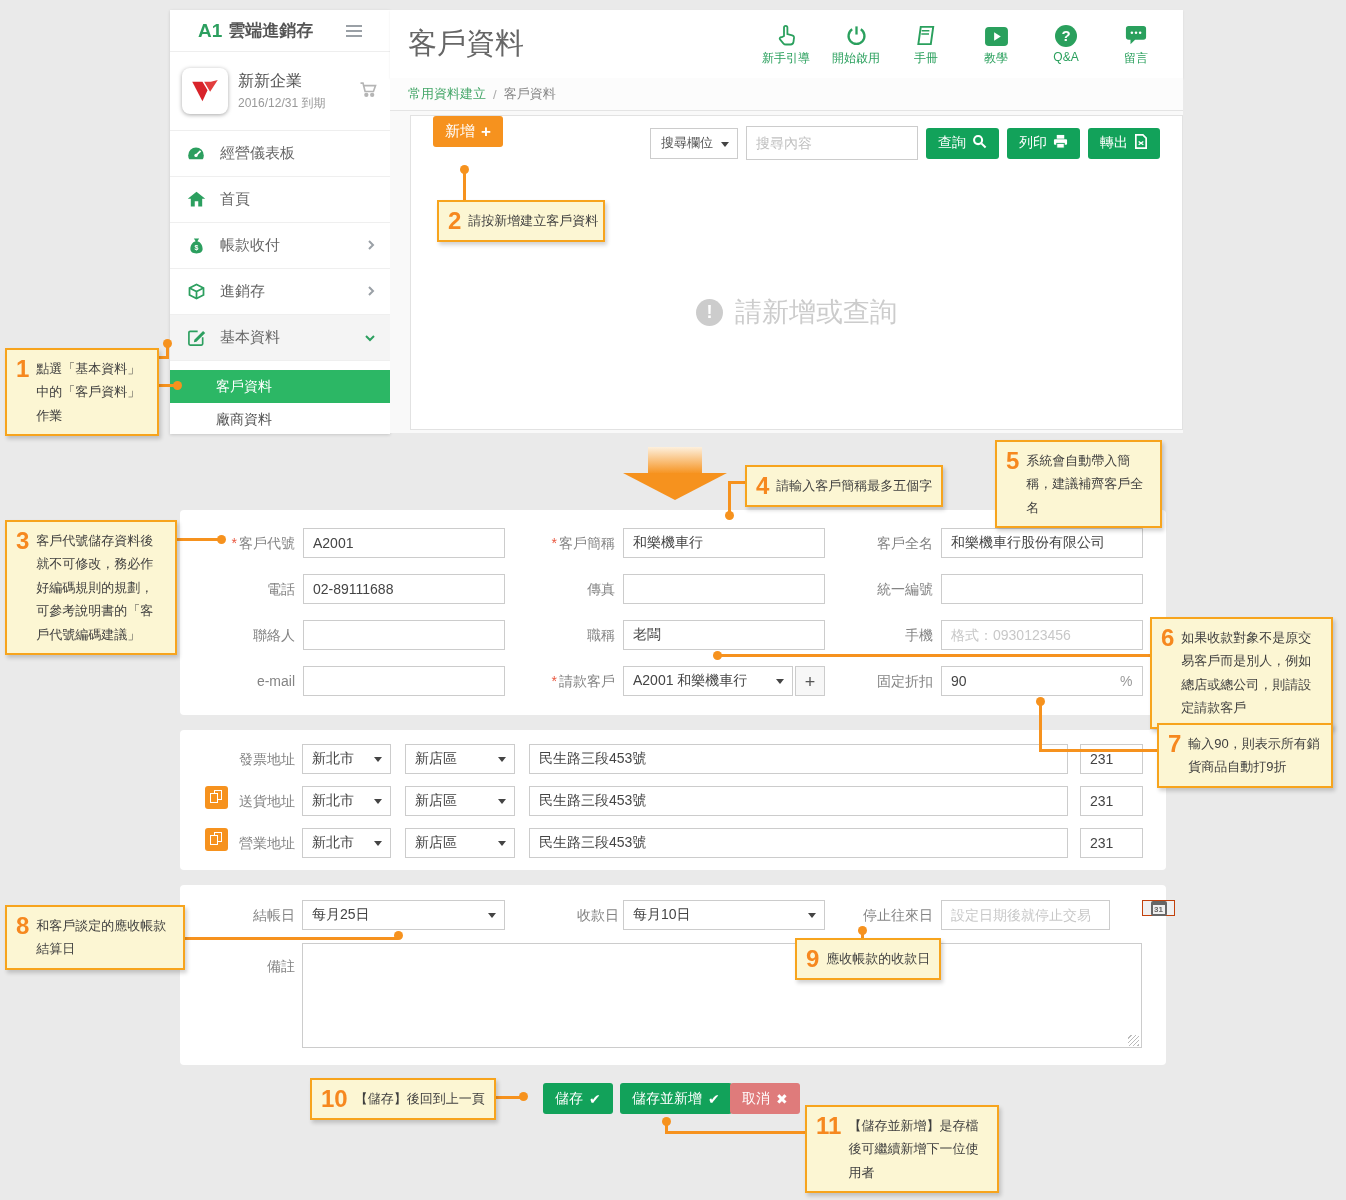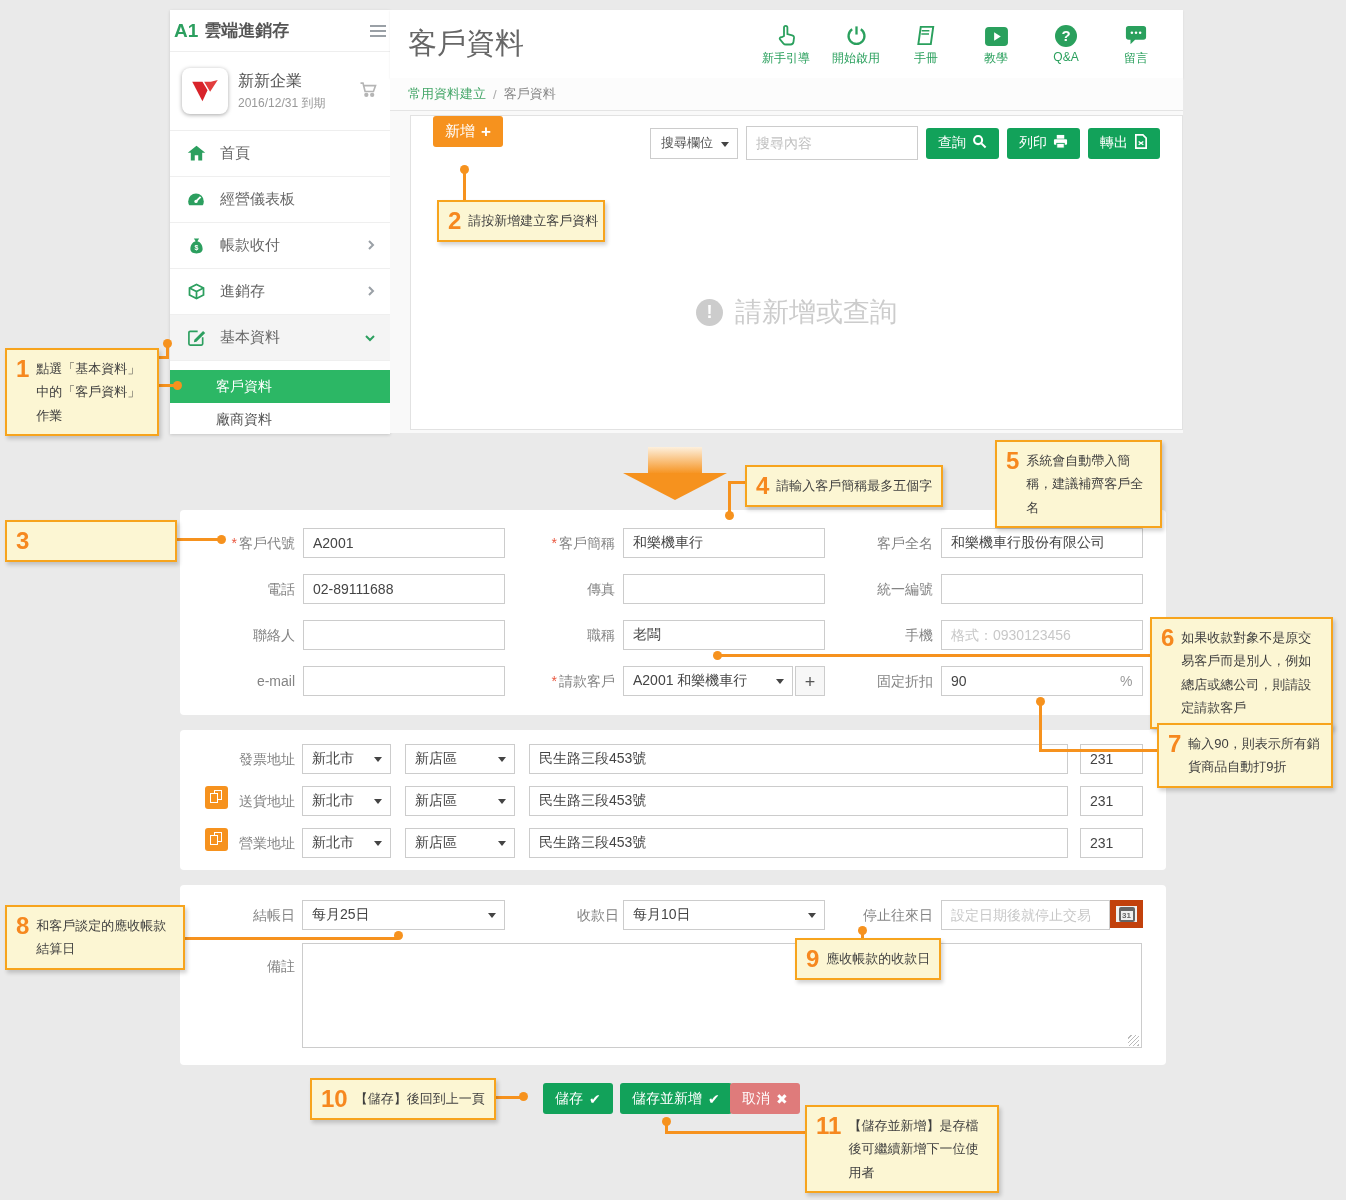--- a/index.html
+++ b/index.html
@@ -3,21 +3,21 @@
 <meta charset="utf-8">
 <style>
   html,body{margin:0;padding:0;background:#eaeaea;}
   *{box-sizing:border-box;}
   .page{position:relative;width:1346px;height:1200px;background:#eaeaea;
         font-family:"Liberation Sans","DejaVu Sans",sans-serif;color:#444;overflow:hidden;}
 
   
   .sidebar{position:absolute;left:170px;top:10px;width:220px;height:424px;background:#fff;
            box-shadow:0 1px 3px rgba(0,0,0,.15);overflow:hidden;}
-  .brand{height:42px;display:flex;align-items:center;padding:0 4px;border-bottom:1px solid #eee;}
+  .brand{height:42px;display:flex;align-items:center;padding:0 28px;border-bottom:1px solid #eee;}
   .brand-a1{color:#2c9f5f;font-weight:bold;font-size:19px;margin-right:6px;}
   .brand-title{color:#555;font-size:17px;font-weight:bold;flex:1;}
   .hamburger{display:flex;flex-direction:column;gap:3px;cursor:pointer;}
   .hamburger i{display:block;width:16px;height:2px;background:#9aa0a6;}
   .company{height:79px;display:flex;align-items:center;padding:0 12px;border-bottom:1px solid #eee;}
   .logo{width:46px;height:46px;border-radius:8px;background:#fff;box-shadow:0 1px 4px rgba(0,0,0,.35);
         display:flex;align-items:center;justify-content:center;margin-right:10px;}
   .company-info{flex:1;}
   .company-name{font-size:16px;color:#555;}
   .company-expiry{font-size:12px;color:#999;margin-top:3px;}
@@ -85,22 +85,22 @@
             padding:0 22px 0 9px;font-size:14px;color:#444;cursor:pointer;}
   .f-select .caret{position:absolute;right:8px;top:12px;width:0;height:0;
             border-left:4px solid transparent;border-right:4px solid transparent;border-top:5px solid #444;}
   .plus-btn{position:absolute;width:30px;height:30px;background:#f7f7f7;border:1px solid #ccc;color:#555;
             font-size:18px;line-height:28px;text-align:center;cursor:pointer;}
   .pct{position:absolute;font-size:14px;color:#999;}
   .copy-icon{position:absolute;width:23px;height:23px;background:#f6921e;border-radius:3px;cursor:pointer;}
   .copy-icon i{position:absolute;border:1.5px solid #fff;background:#f6921e;}
   .copy-icon .c1{left:5px;top:7px;width:8px;height:10px;}
   .copy-icon .c2{left:9px;top:4px;width:8px;height:10px;}
-  .cal-btn{position:absolute;width:33px;height:28px;background:#f0f0f0;border:6px solid #c2410c;
-           display:flex;align-items:center;justify-content:center;cursor:pointer;}
+  .cal-btn{position:absolute;width:33px;height:16px;background:#f0f0f0;border:1px solid #c2410c;
+           display:flex;align-items:center;justify-content:center;cursor:pointer;margin-left:32px;}
   .cal-glyph{width:16px;height:15px;border:2px solid #666;border-top:4px solid #666;border-radius:2px;
              font-size:8px;color:#666;text-align:center;line-height:9px;font-weight:bold;}
   textarea.note{position:absolute;border:1px solid #ccc;resize:none;font-family:inherit;font-size:14px;padding:6px 9px;}
   .resize-grip{position:absolute;width:11px;height:11px;
      background:repeating-linear-gradient(135deg,transparent 0 2px,#bbb 2px 3px);}
 
   
   .callout{position:absolute;background:#fcf6d3;border:2px solid #f7a41d;box-shadow:2px 3px 4px rgba(0,0,0,.18);
            padding:7px 9px;display:flex;gap:7px;z-index:40;}
   .co-num{color:#f6881f;font-weight:bold;font-size:24px;line-height:1;}
@@ -140,35 +140,35 @@
         <svg width="20" height="20" viewBox="0 0 24 24" fill="none" stroke="#b5b5b5" stroke-width="2">
           <path d="M3 5 h3 l2.5 10 h10 l2.5 -7 H7"></path>
             <circle cx="10" cy="19" r="1.6" fill="#b5b5b5"></circle>
             <circle cx="17" cy="19" r="1.6" fill="#b5b5b5"></circle>
         </svg>
       </span>
     </div>
 
     <div class="nav-item">
       <span class="nav-icon">
-        <svg width="21" height="21" viewBox="0 0 24 24" fill="#2c9f5f">
-            <path d="M12 3 L22 11 H18.5 V20 H14 V14 H10 V20 H5.5 V11 H2 Z"></path>
-          </svg>
-      </span>
-      <span class="nav-label">首頁</span>
-    </div>
-    <div class="nav-item">
-      <span class="nav-icon">
         <svg width="22" height="22" viewBox="0 0 24 24" fill="#2c9f5f">
             <path d="M12 5 a8.5 8.5 0 0 0 -8.5 8.5 a8.5 8.5 0 0 0 1.2 4.3 h14.6 a8.5 8.5 0 0 0 1.2 -4.3 A8.5 8.5 0 0 0 12 5 Z"></path>
             <line x1="12" y1="13.5" x2="17" y2="8.5" stroke="#fff" stroke-width="2"></line>
             <circle cx="12" cy="13.5" r="1.8" fill="#fff"></circle>
           </svg>
       </span>
       <span class="nav-label">經營儀表板</span>
+    </div>
+    <div class="nav-item">
+      <span class="nav-icon">
+        <svg width="21" height="21" viewBox="0 0 24 24" fill="#2c9f5f">
+            <path d="M12 3 L22 11 H18.5 V20 H14 V14 H10 V20 H5.5 V11 H2 Z"></path>
+          </svg>
+      </span>
+      <span class="nav-label">首頁</span>
     </div>
     <div class="nav-item">
       <span class="nav-icon">
         <svg width="21" height="21" viewBox="0 0 24 24">
             <path d="M9 4 h6 l-2 3 c4 1 6 5 6 9 c0 3 -2.5 5 -7 5 s-7 -2 -7 -5 c0 -4 2 -8 6 -9 Z" fill="#2c9f5f"></path>
             <text x="12" y="17" font-size="8" fill="#fff" text-anchor="middle" font-weight="bold">$</text>
           </svg>
       </span>
       <span class="nav-label">帳款收付</span>
       <span class="chev">
@@ -448,20 +448,21 @@
   <div class="callout" style="left:5px;top:348px;width:154px;">
     <span class="co-num">1</span>
       <span class="co-text">點選「基本資料」中的「客戶資料」作業</span>
   </div>
   <div class="callout nowrap" style="left:437px;top:200px;width:168px;">
     <span class="co-num">2</span>
       <span class="co-text">請按新增建立客戶資料</span>
   </div>
   <div class="callout" style="left:5px;top:520px;width:172px;">
     <span class="co-num">3</span>
+      <span class="co-text">客戶代號儲存資料後就不可修改，務必作好編碼規則的規劃，可參考說明書的「客戶代號編碼建議」</span>
   </div>
   <div class="callout nowrap" style="left:745px;top:465px;">
     <span class="co-num">4</span>
       <span class="co-text">請輸入客戶簡稱最多五個字</span>
   </div>
   <div class="callout" style="left:995px;top:440px;width:167px;">
     <span class="co-num">5</span>
       <span class="co-text">系統會自動帶入簡稱，建議補齊客戶全名</span>
   </div>
   <div class="callout" style="left:1150px;top:617px;width:183px;">

